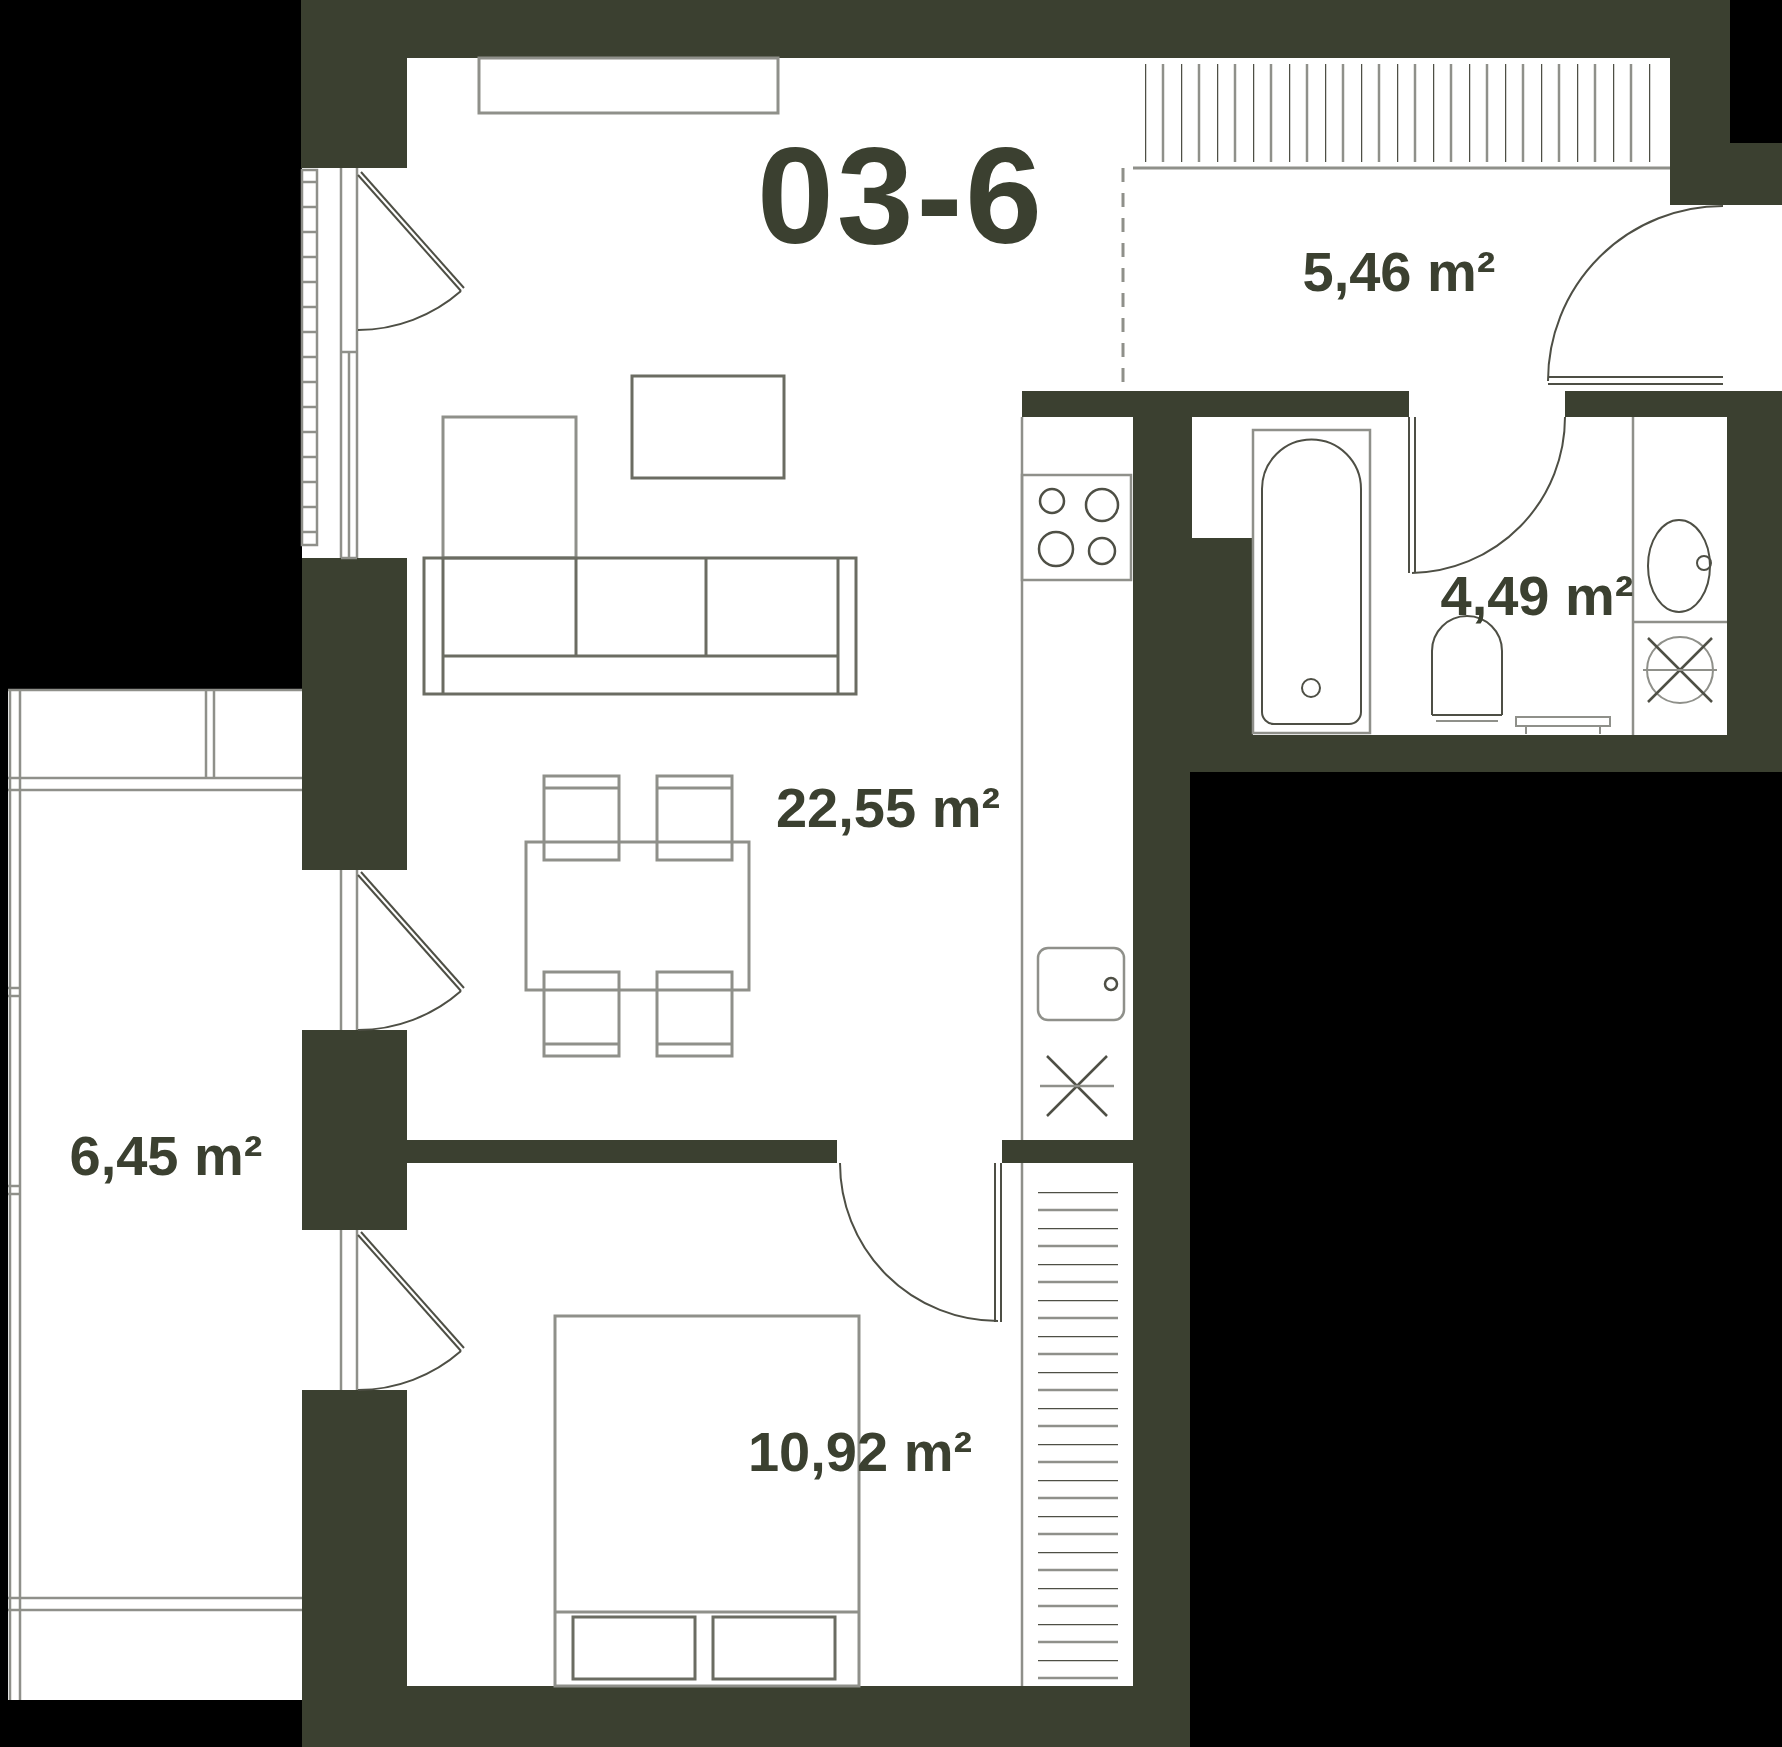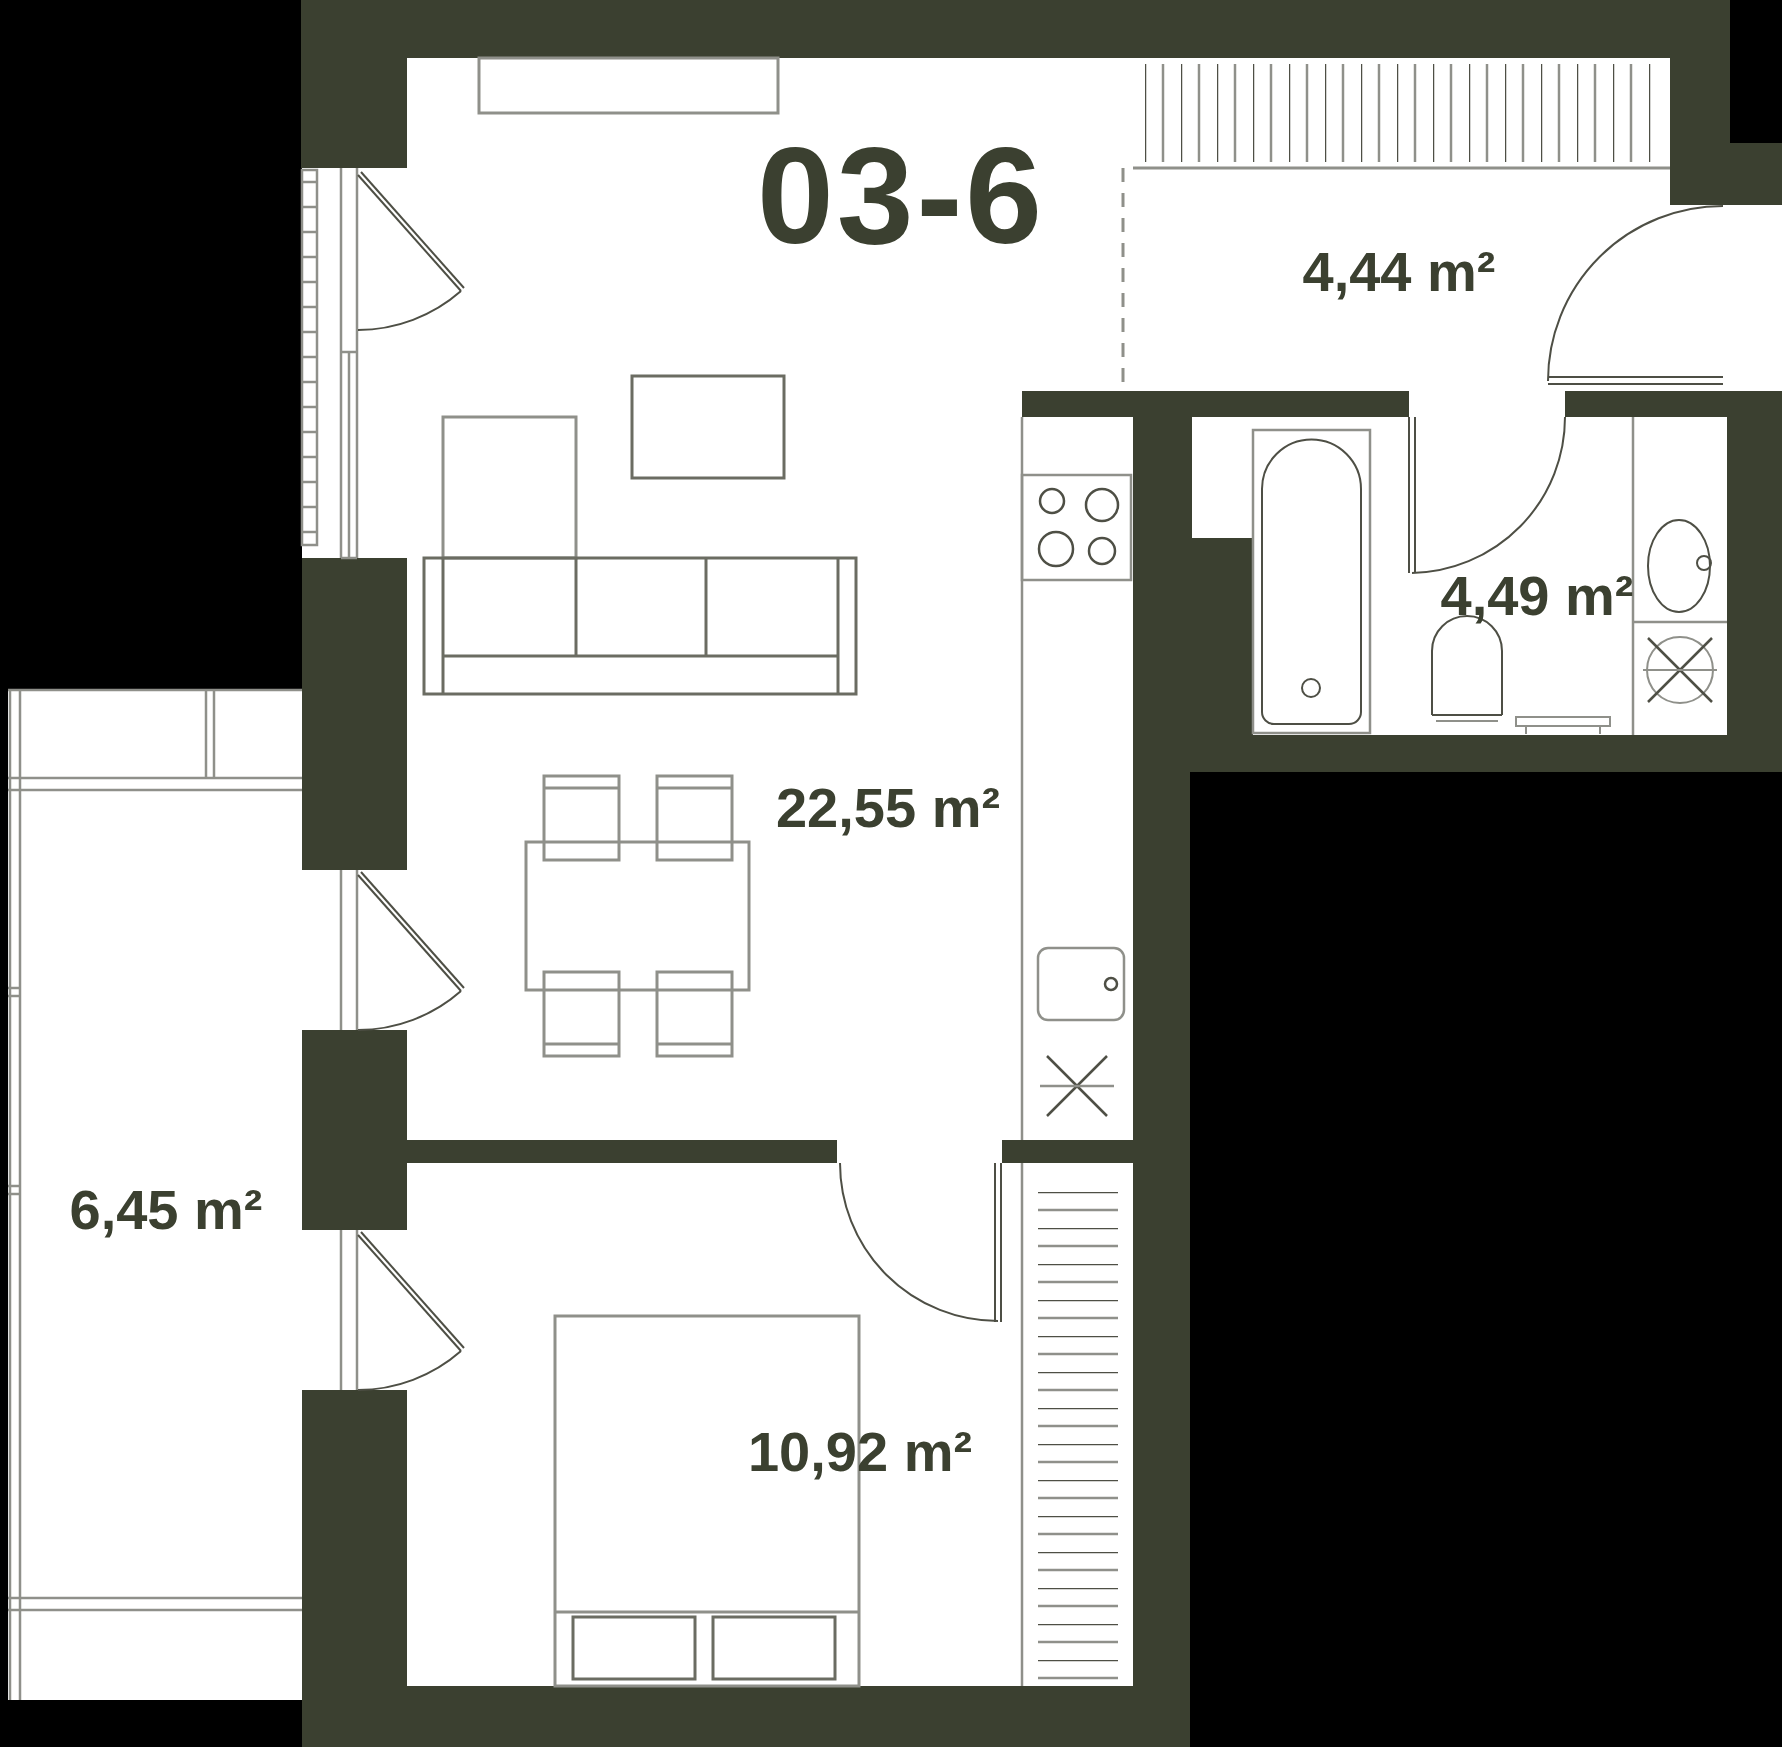--- a/index.html
+++ b/index.html
@@ -217,19 +217,19 @@
     <line x1="206" y1="690" x2="206" y2="778"></line>
     <line x1="214" y1="690" x2="214" y2="778"></line>
     <line x1="8" y1="988" x2="20" y2="988"></line>
     <line x1="8" y1="996" x2="20" y2="996"></line>
     <line x1="8" y1="1186" x2="20" y2="1186"></line>
     <line x1="8" y1="1194" x2="20" y2="1194"></line>
   </g>
 </svg>
 
   <div class="lbl title" style="left:901px;  top:195px;">03-6</div>
-  <div class="lbl room" style="left:1399px; top:272px;">4,44 m²</div>
+  <div class="lbl room" style="left:1399px; top:272px;">5,46 m²</div>
   <div class="lbl room" style="left:1537px; top:596px;">4,49 m²</div>
   <div class="lbl room" style="left:888px;  top:808px;">22,55 m²</div>
   <div class="lbl room" style="left:860px;  top:1452px;">10,92 m²</div>
-  <div class="lbl room" style="left:166px;  top:1210px;text-align:right;">6,45 m²</div>
+  <div class="lbl room" style="left:166px;  top:1156px;text-align:right;">6,45 m²</div>
 
 </div>
 
 </body></html>

